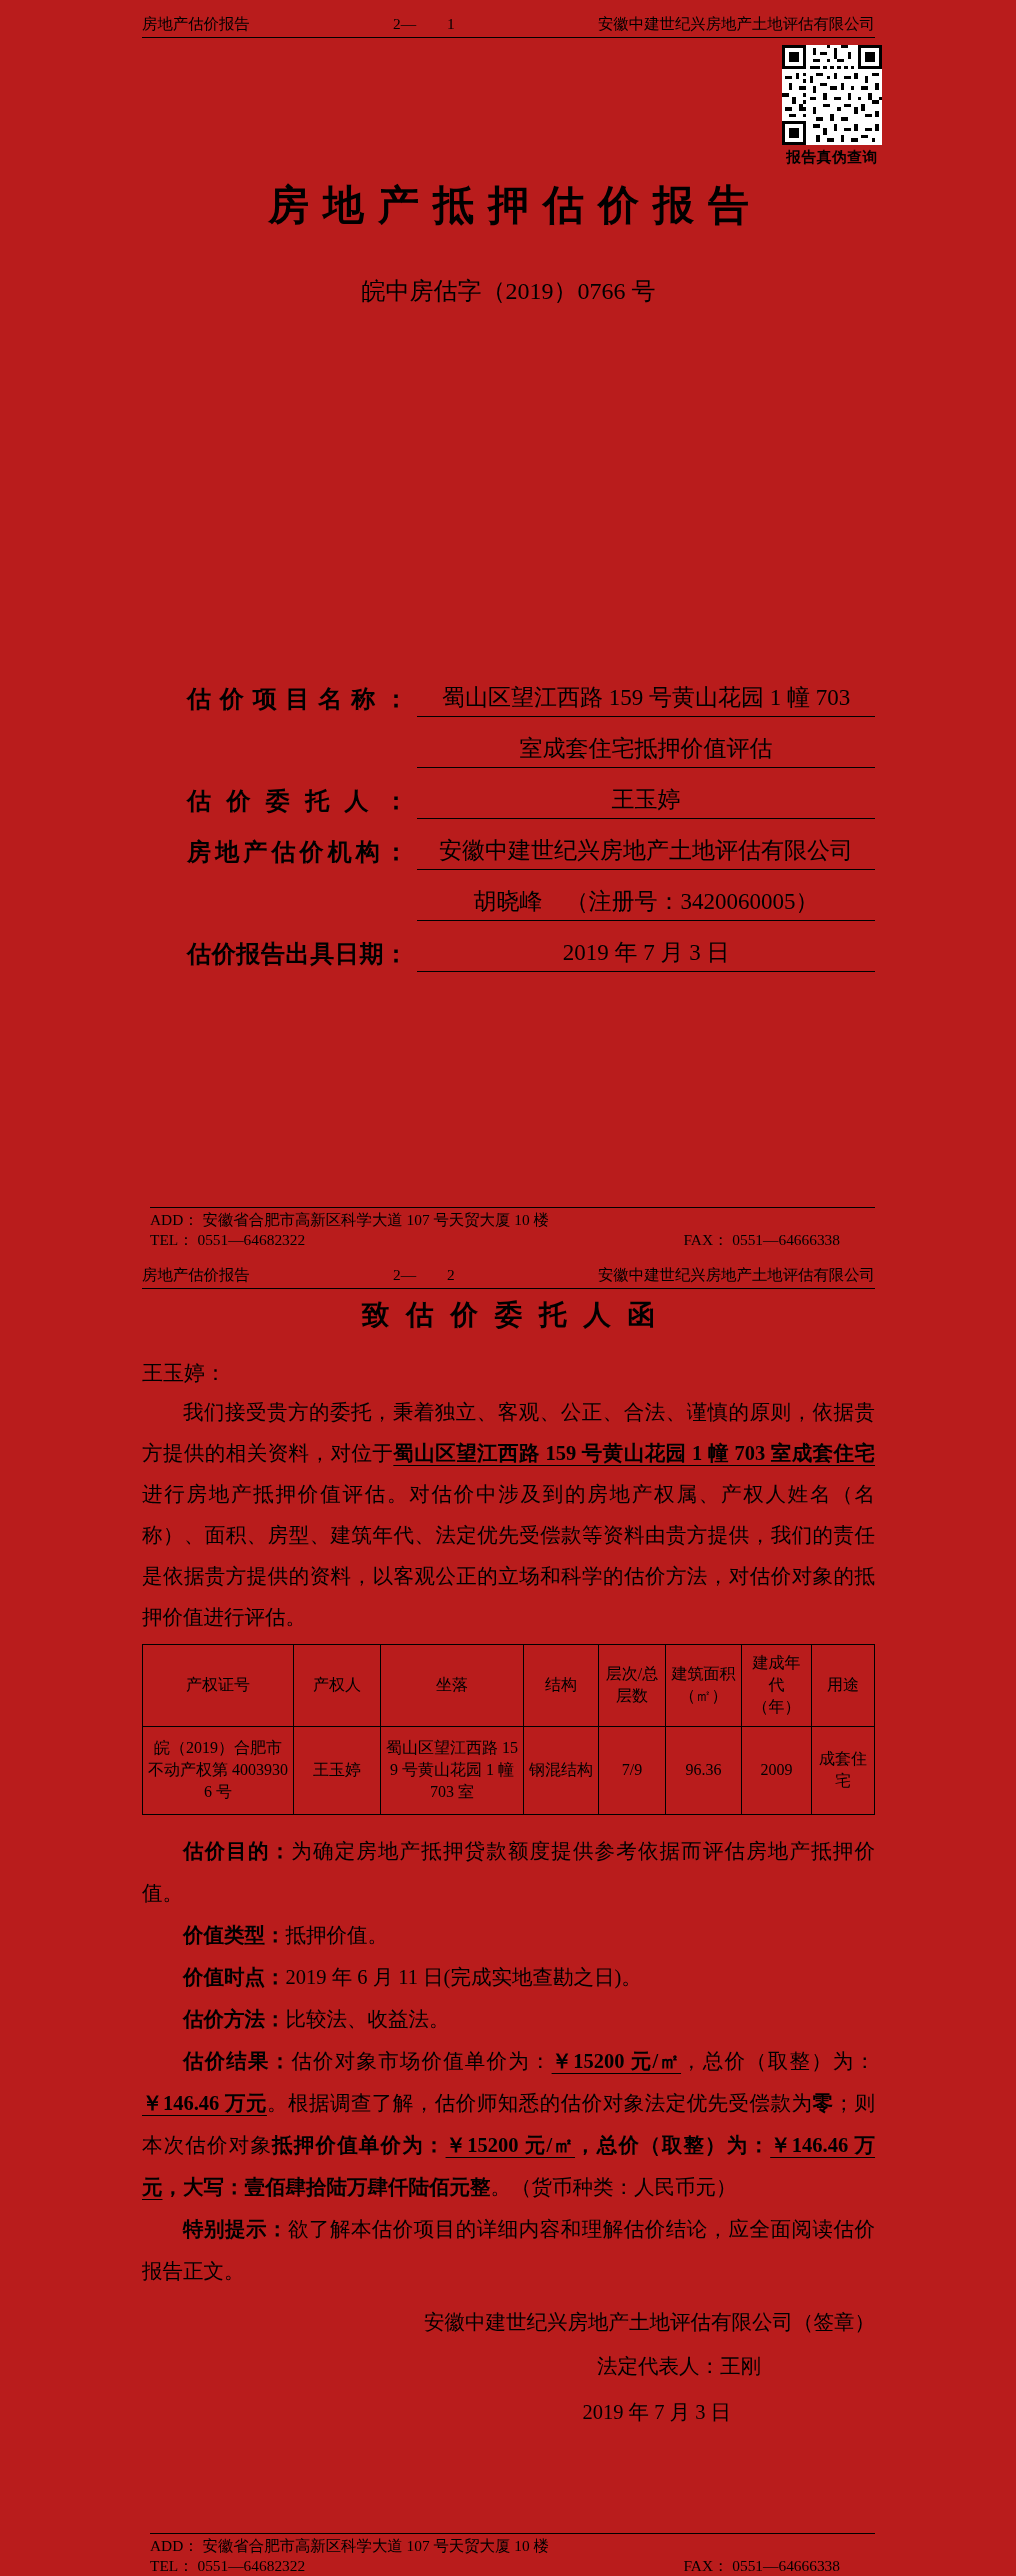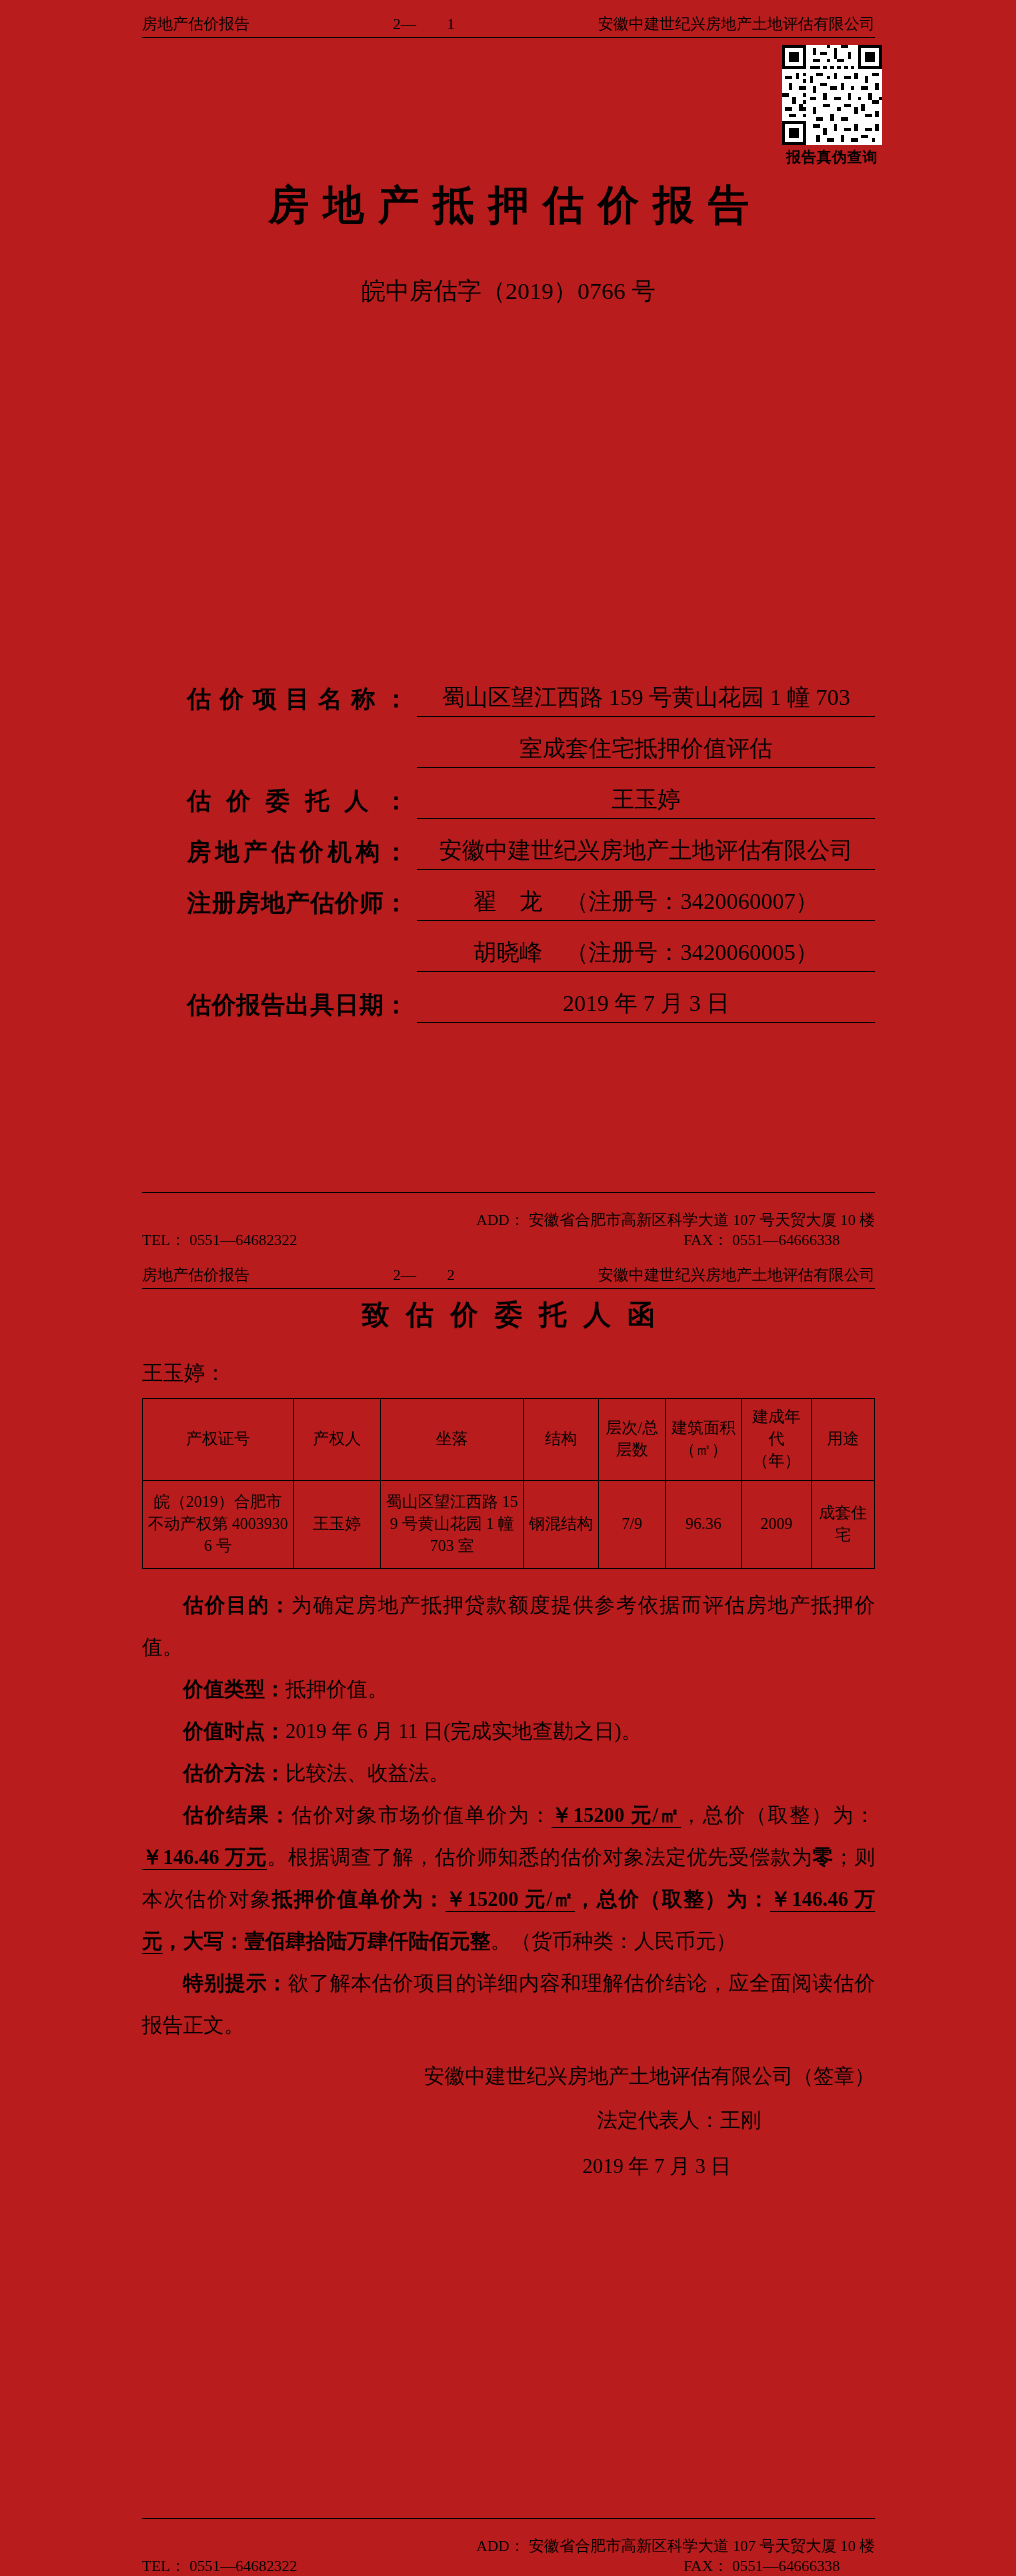--- a/index.html
+++ b/index.html
@@ -42,23 +42,23 @@
   }
   .fspacer { flex:none; width:221px; }
   .fgap { flex:none; width:9px; }
   .fvalue {
     flex:1; border-bottom:1.3px solid #000; text-align:center;
     font-size:23px; padding-bottom:2.6px; white-space:nowrap;
   }
 
   
   .pg-footer {
-    position:absolute; left:142px; right:142px; bottom:1.3px;
-    border-top:1.3px solid #000; padding-top:17px;
-    font-size:15.4px; line-height:20px;text-align:right;
+    position:absolute; left:150px; right:142px; bottom:1.3px;
+    border-top:1.3px solid #000; padding-top:2px;
+    font-size:15.4px; line-height:20px;
   }
   .f-line2 { display:flex; }
   .f-fax { margin-left:auto; margin-right:35px; }
   .page2 .pg-footer { bottom:0; }
 
   
   .letter-title {
     margin-top:7.7px; text-align:center; font-size:27.6px; font-weight:bold;
     letter-spacing:16.7px; text-indent:16.7px;
   }
@@ -134,25 +134,20 @@
         <span class="flabel">估价委托人：</span>
           <span class="fgap"></span>
         <span class="fvalue">王玉婷</span>
       </div>
       <div class="frow">
         <span class="flabel">房地产估价机构：</span>
           <span class="fgap"></span>
         <span class="fvalue">安徽中建世纪兴房地产土地评估有限公司</span>
       </div>
       <div class="frow">
-        <span class="flabel">注册房地产估价师：</span>
-          <span class="fgap"></span>
-        <span class="fvalue">翟　龙　（注册号：3420060007）</span>
-      </div>
-      <div class="frow">
         <span class="fspacer"></span>
           <span class="fgap"></span>
         <span class="fvalue">胡晓峰　（注册号：3420060005）</span>
       </div>
       <div class="frow">
         <span class="flabel">估价报告出具日期：</span>
           <span class="fgap"></span>
         <span class="fvalue">2019 年 7 月 3 日</span>
       </div>
     </div>
@@ -174,20 +169,21 @@
           <span>2—</span>
           <span>2</span>
         </span>
       <span>安徽中建世纪兴房地产土地评估有限公司</span>
     </header>
 
     <h2 class="letter-title">致估价委托人函</h2>
 
     <div class="salutation">王玉婷：</div>
 
+    <p class="para"><span>我们接受贵方的委托，秉着独立、客观、公正、合法、谨慎的原则，依据贵方提供的相关资料，对位于</span><span class="bu">蜀山区望江西路 159 号黄山花园 1 幢 703 室成套住宅</span><span>进行房地产抵押价值评估。对估价中涉及到的房地产权属、产权人姓名（名称）、面积、房型、建筑年代、法定优先受偿款等资料由贵方提供，我们的责任是依据贵方提供的资料，以客观公正的立场和科学的估价方法，对估价对象的抵押价值进行评估。</span></p>
 
 
     <table class="ptable">
       <colgroup>
         <col class="c1">
           <col class="c2">
           <col class="c3">
           <col class="c4">
         <col class="c5">
           <col class="c6">

